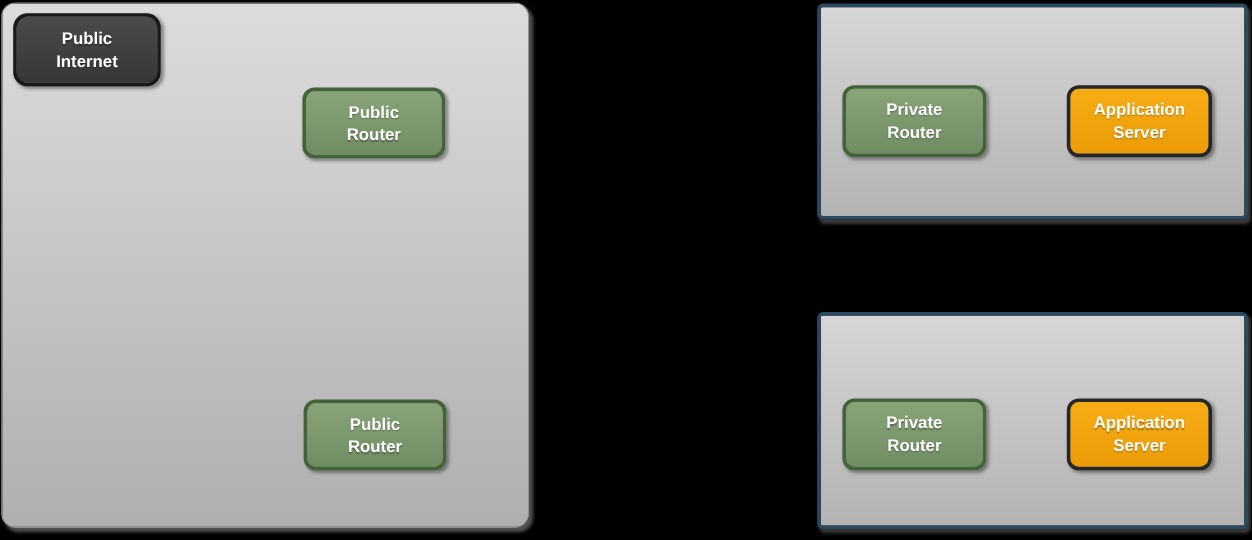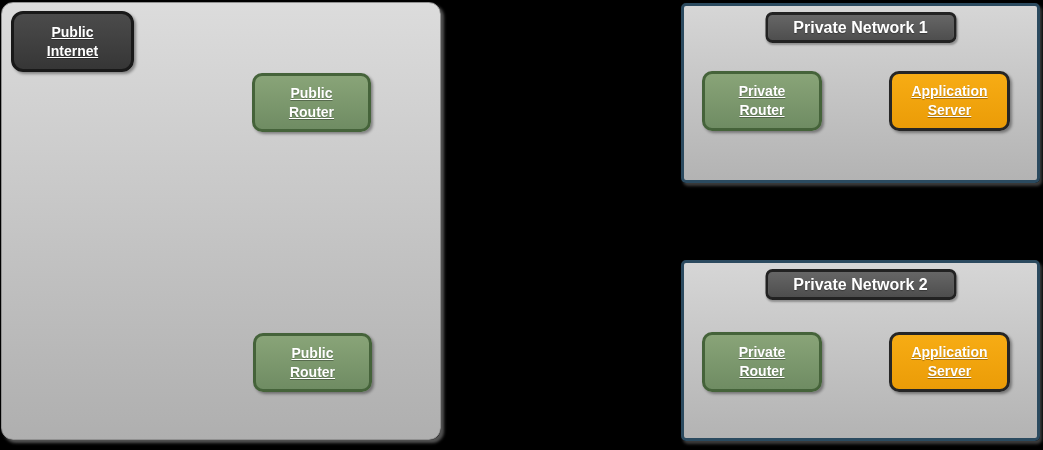--- a/index.html
+++ b/index.html
@@ -33,21 +33,21 @@
     box-shadow:1px 2px 2px rgba(0,0,0,0.3);
   }
   
   .node{
     position:absolute;display:flex;align-items:center;justify-content:center;
     color:#ffffff;font-weight:bold;font-size:14px;line-height:19px;text-align:center;
     border:3px solid;border-radius:10px;
     box-shadow:2px 2px 3px rgba(0,0,0,0.38);
     text-shadow:0 1px 1px rgba(0,0,0,0.3);
   }
-  .node .lbl{width:min-content;text-decoration:underline;}
+  .node .lbl{width:min-content;}
   .node--dark{background:linear-gradient(#4b4b4b,#363636);border-color:#191919;border-radius:12px;}
   .node--green{background:linear-gradient(#89a478,#6f8c63);border-color:#45633a;align-items:center;}
   .node--slate{background:linear-gradient(#6b8199,#566c82);border-color:#374b60;}
   .node--rust{background:linear-gradient(#b3602f,#9c4f26);border-color:#6e3013;}
   .node--orange{background:linear-gradient(#f7ac14,#eb9c07);border-color:#262626;}
   
   #n-public-internet{left:9px;top:8px;width:117px;height:55px;}
   #n-public-router-top{left:250px;top:70px;width:113px;height:53px;}
   #n-sdk-application{left:28px;top:200px;width:117px;height:52px;}
   #n-controller{left:248px;top:200px;width:115px;height:53px;}
@@ -69,31 +69,29 @@
     </div>
     <div class="node node--green" id="n-public-router-top">
       <span class="lbl">Public Router</span>
     </div>
     <div class="node node--green" id="n-public-router-bottom">
       <span class="lbl">Public Router</span>
     </div>
   </div>
 
   <div class="network" id="pn1">
-    <div class="net-title">Private Network 1</div>
     <div class="node node--green router">
       <span class="lbl">Private Router</span>
     </div>
     <div class="node node--orange appserver">
       <span class="lbl">Application Server</span>
     </div>
   </div>
 
   <div class="network" id="pn2">
-    <div class="net-title">Private Network 2</div>
     <div class="node node--green router">
       <span class="lbl">Private Router</span>
     </div>
     <div class="node node--orange appserver">
       <span class="lbl">Application Server</span>
     </div>
   </div>
 
 </div>
 

